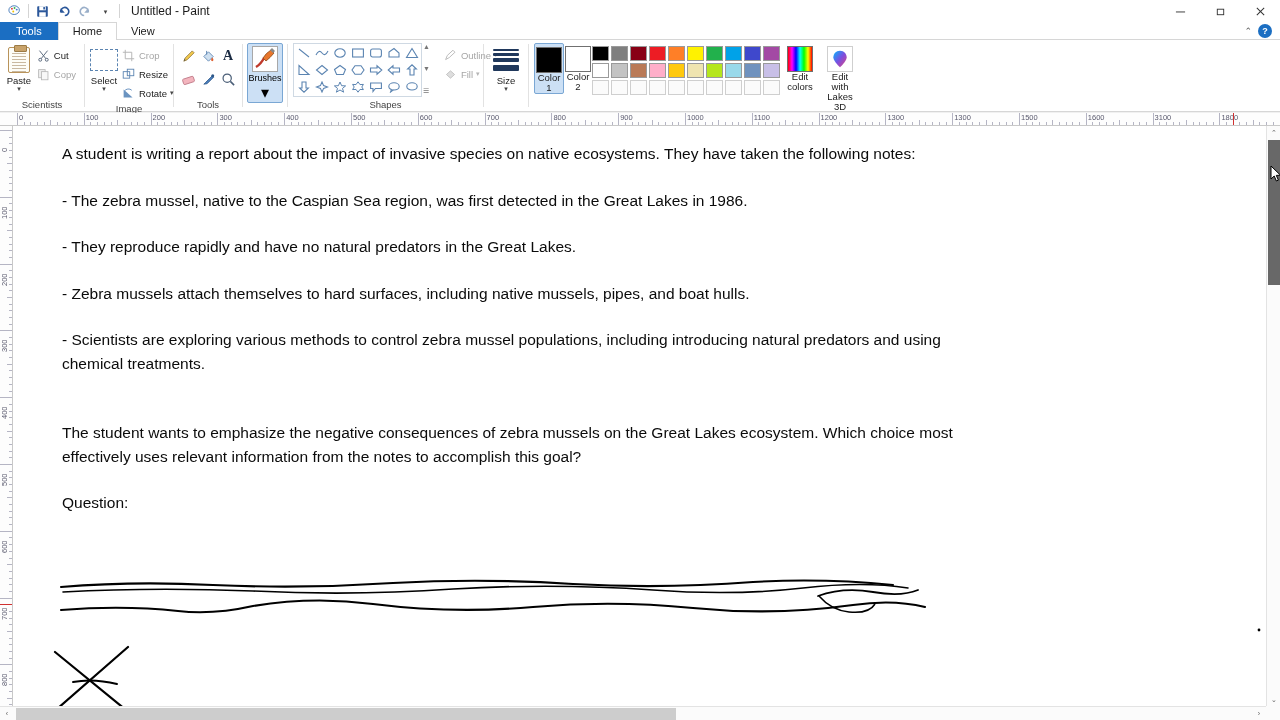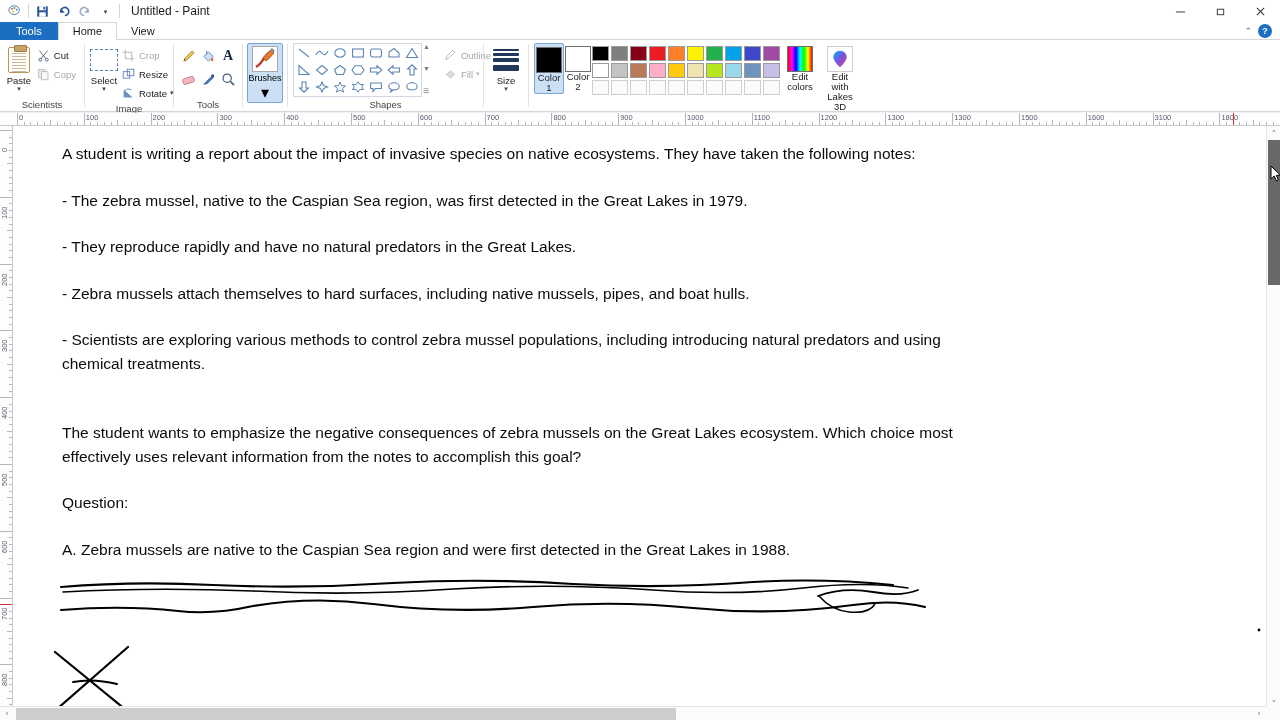--- a/index.html
+++ b/index.html
@@ -952,28 +952,27 @@
       <div class="rv-tick" style="top: 558.44px; width: 3px;"></div>
       <div class="rv-tick" style="top: 565.12px; width: 3px;"></div>
       <div class="rv-tick" style="top: 571.8px; width: 5px;"></div>
       <div class="rv-tick" style="top: 578.48px; width: 3px;"></div>
       <div style="position: absolute; left: 0px; right: 0px; height: 1px; background: rgb(208, 48, 48); top: 478.28px;"></div>
     </div>
 
   <div class="canvas-area">
     <div class="doc-text">
       <div class="para">A student is writing a report about the impact of invasive species on native ecosystems. They have taken the following notes:</div>
-      <div class="para">- The zebra mussel, native to the Caspian Sea region, was first detected in the Great Lakes in 1979.</div>
+      <div class="para">- The zebra mussel, native to the Caspian Sea region, was first detected in the Great Lakes in 1986.</div>
       <div class="para">- They reproduce rapidly and have no natural predators in the Great Lakes.</div>
       <div class="para">- Zebra mussels attach themselves to hard surfaces, including native mussels, pipes, and boat hulls.</div>
       <div class="para">- Scientists are exploring various methods to control zebra mussel populations, including introducing natural predators and using chemical treatments.</div>
       <div class="spacer"></div>
       <div class="para">The student wants to emphasize the negative consequences of zebra mussels on the Great Lakes ecosystem. Which choice most effectively uses relevant information from the notes to accomplish this goal?</div>
       <div class="para">Question:</div>
-      <div class="para tight">A. Zebra mussels are native to the Caspian Sea region and were first detected in the Great Lakes in 1988.</div>
     </div>
 
     <svg class="ink" viewBox="0 0 1253 581">
 
       <path d="M48 461 Q120 455 200 459 Q290 463 380 457 Q470 452 560 458 Q650 463 740 456 Q810 452 880 459" stroke="#000" stroke-width="2.1" fill="none" stroke-linecap="round"></path>
       <path d="M50 466 Q140 461 240 465 Q340 470 440 463 Q540 457 640 464 Q720 470 790 462 Q850 455 895 462" stroke="#000" stroke-width="1.6" fill="none" stroke-linecap="round"></path>
 
       <path d="M48 484 Q110 479 165 485 Q200 489 240 480 Q300 470 360 478 Q440 488 520 481 Q600 474 680 482 Q760 490 840 479 Q880 473 912 481" stroke="#000" stroke-width="2.1" fill="none" stroke-linecap="round"></path>
       <path d="M805 470 Q830 461 860 466 Q888 471 905 464" stroke="#000" stroke-width="1.8" fill="none" stroke-linecap="round"></path>
 

